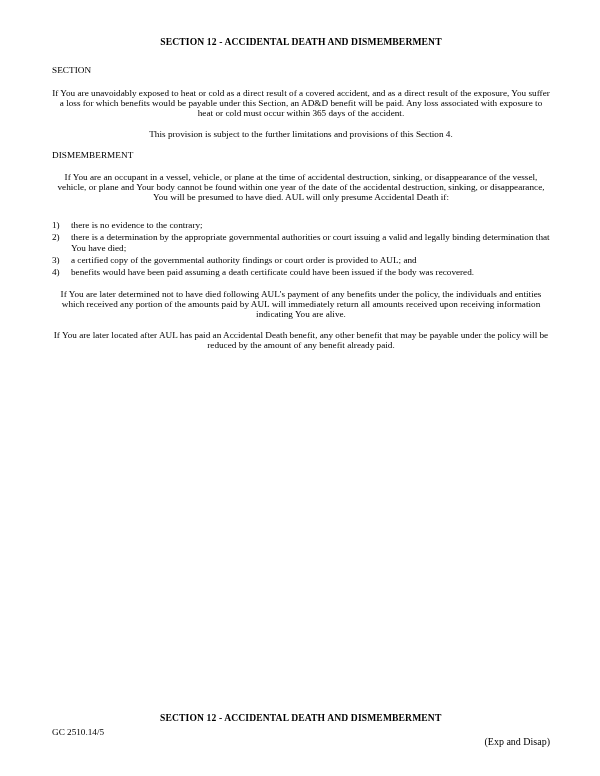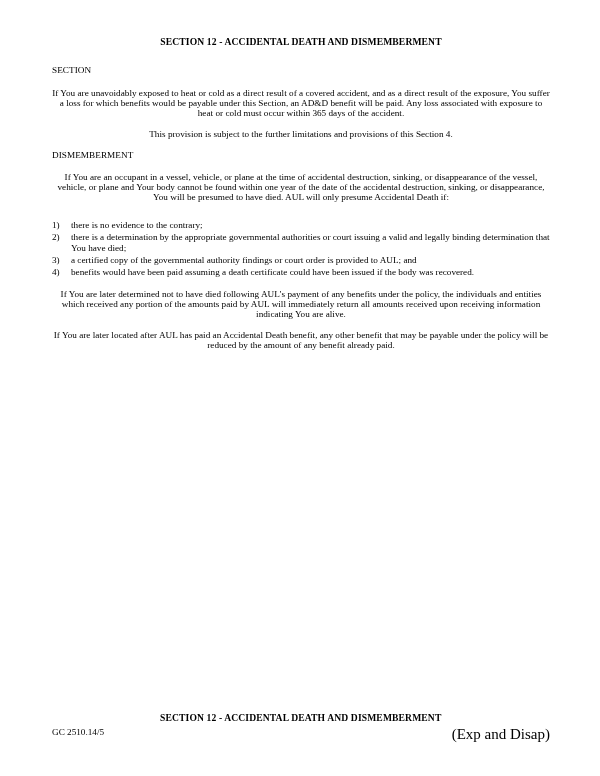--- a/index.html
+++ b/index.html
@@ -97,22 +97,22 @@
     top: 0;
     font-size: 9.6px;
     font-weight: bold;
     line-height: 12px;
     letter-spacing: 0.12px;
     white-space: nowrap;
   }
   .footer-sub {
     position: absolute;
     right: 0;
-    top: 16px;
-    font-size: 15px;
+    top: 24px;
+    font-size: 10px;
     line-height: 12px;
     text-align: center;
   }
 </style>
 </head>
 <body>
 
 <div class="page">
 
   <div class="content">

